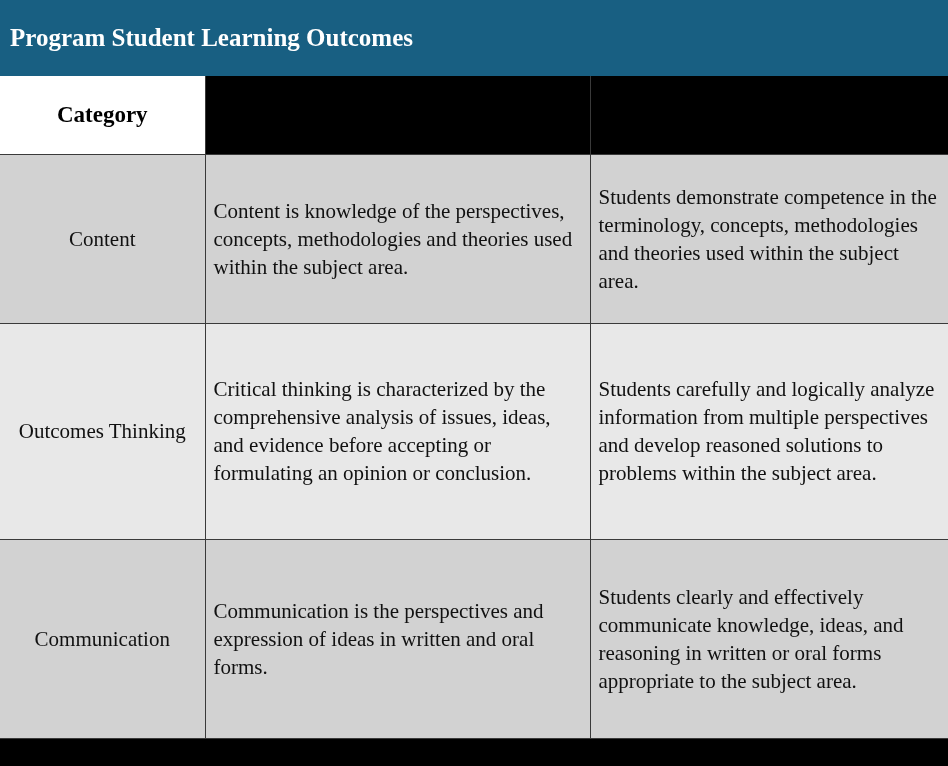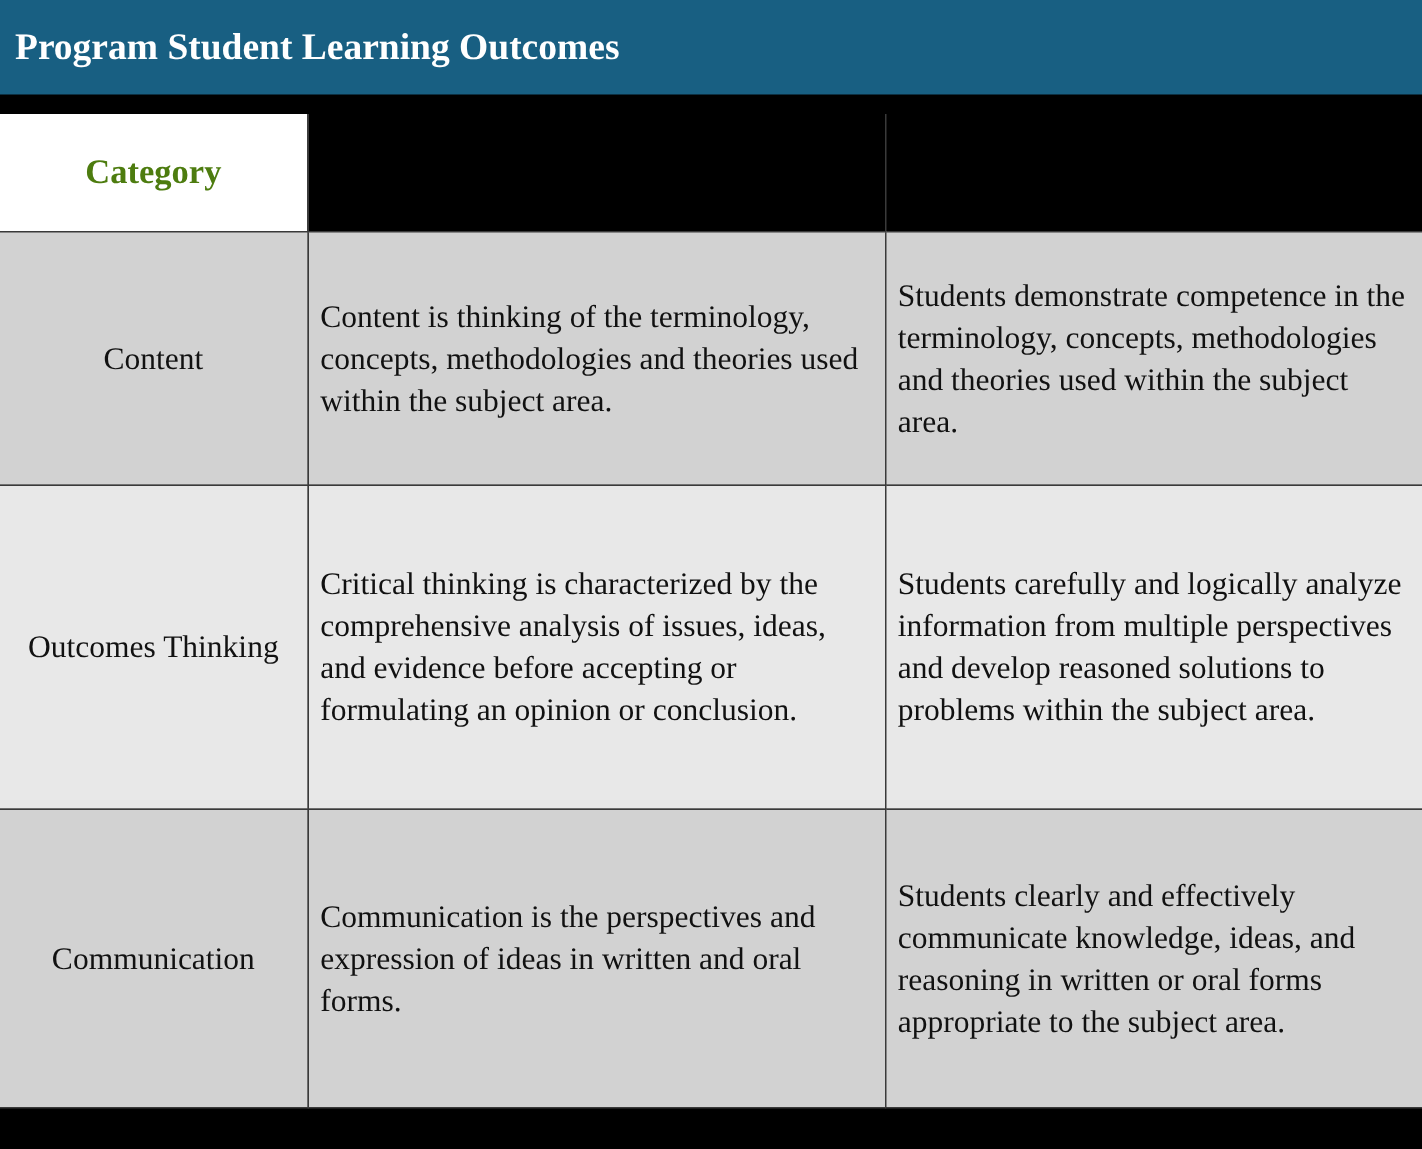--- a/index.html
+++ b/index.html
@@ -3,21 +3,21 @@
   <meta charset="utf-8">
   <style>
     html, body { margin: 0; padding: 0; }
     body {
       width: 948px; height: 766px; overflow: hidden;
       background: #000000;
       font-family: "Liberation Serif", "DejaVu Serif", serif;
       position: relative;
     }
     .title-bar {
-      position: absolute; left: 0; top: 0; width: 948px; height: 63px;
+      position: absolute; left: 0; top: 0; width: 948px; height: 76px;
       background: #185f82;
       color: #ffffff;
       font-weight: bold;
       font-size: 25px;
       box-sizing: border-box;
       padding-left: 10px;
       display: flex; align-items: center;
     }
     table.outcomes {
       position: absolute; left: 0; top: 76px;
@@ -39,21 +39,21 @@
       height: 78px;
       font-size: 23px;
       font-weight: bold;
       background: #000000;
       color: #000000;
       text-align: center;
       border-top: none;
     }
     thead th.cat {
       background: #ffffff;
-      color: #4d7c0f;
+      color: #000000;
       border-left: none;
     }
     tbody td { padding: 0 8px; vertical-align: middle; }
     tbody td.cat { text-align: center; padding: 17px 4px; border-left: none; }
     tbody td.last { border-right: none; margin-top: 34px; }
     tr.row-a td { background: #d2d2d2; }
     tr.row-b td { background: #e8e8e8; }
     tr.r1 td { height: 169px; }
     tr.r2 td { height: 216px; }
     tr.r3 td { height: 199px; }
@@ -74,21 +74,21 @@
   <thead>
     <tr>
       <th class="cat">Category</th>
       <th>Institutional Definition</th>
       <th class="last">Institutional Definition</th>
     </tr>
   </thead>
   <tbody>
     <tr class="row-a r1">
       <td class="cat">Content</td>
-      <td>Content is thinking of the terminology, concepts, methodologies and theories used within the subject area.</td>
+      <td>Content is knowledge of the perspectives, concepts, methodologies and theories used within the subject area.</td>
       <td class="last">Students demonstrate competence in the terminology, concepts, methodologies and theories used within the subject area.</td>
     </tr>
     <tr class="row-b r2">
       <td class="cat">Outcomes Thinking</td>
       <td>Critical thinking is characterized by the comprehensive analysis of issues, ideas, and evidence before accepting or formulating an opinion or conclusion.</td>
       <td class="last">Students carefully and logically analyze information from multiple perspectives and develop reasoned solutions to problems within the subject area.</td>
     </tr>
     <tr class="row-a r3">
       <td class="cat">Communication</td>
       <td>Communication is the perspectives and expression of ideas in written and oral forms.</td>

